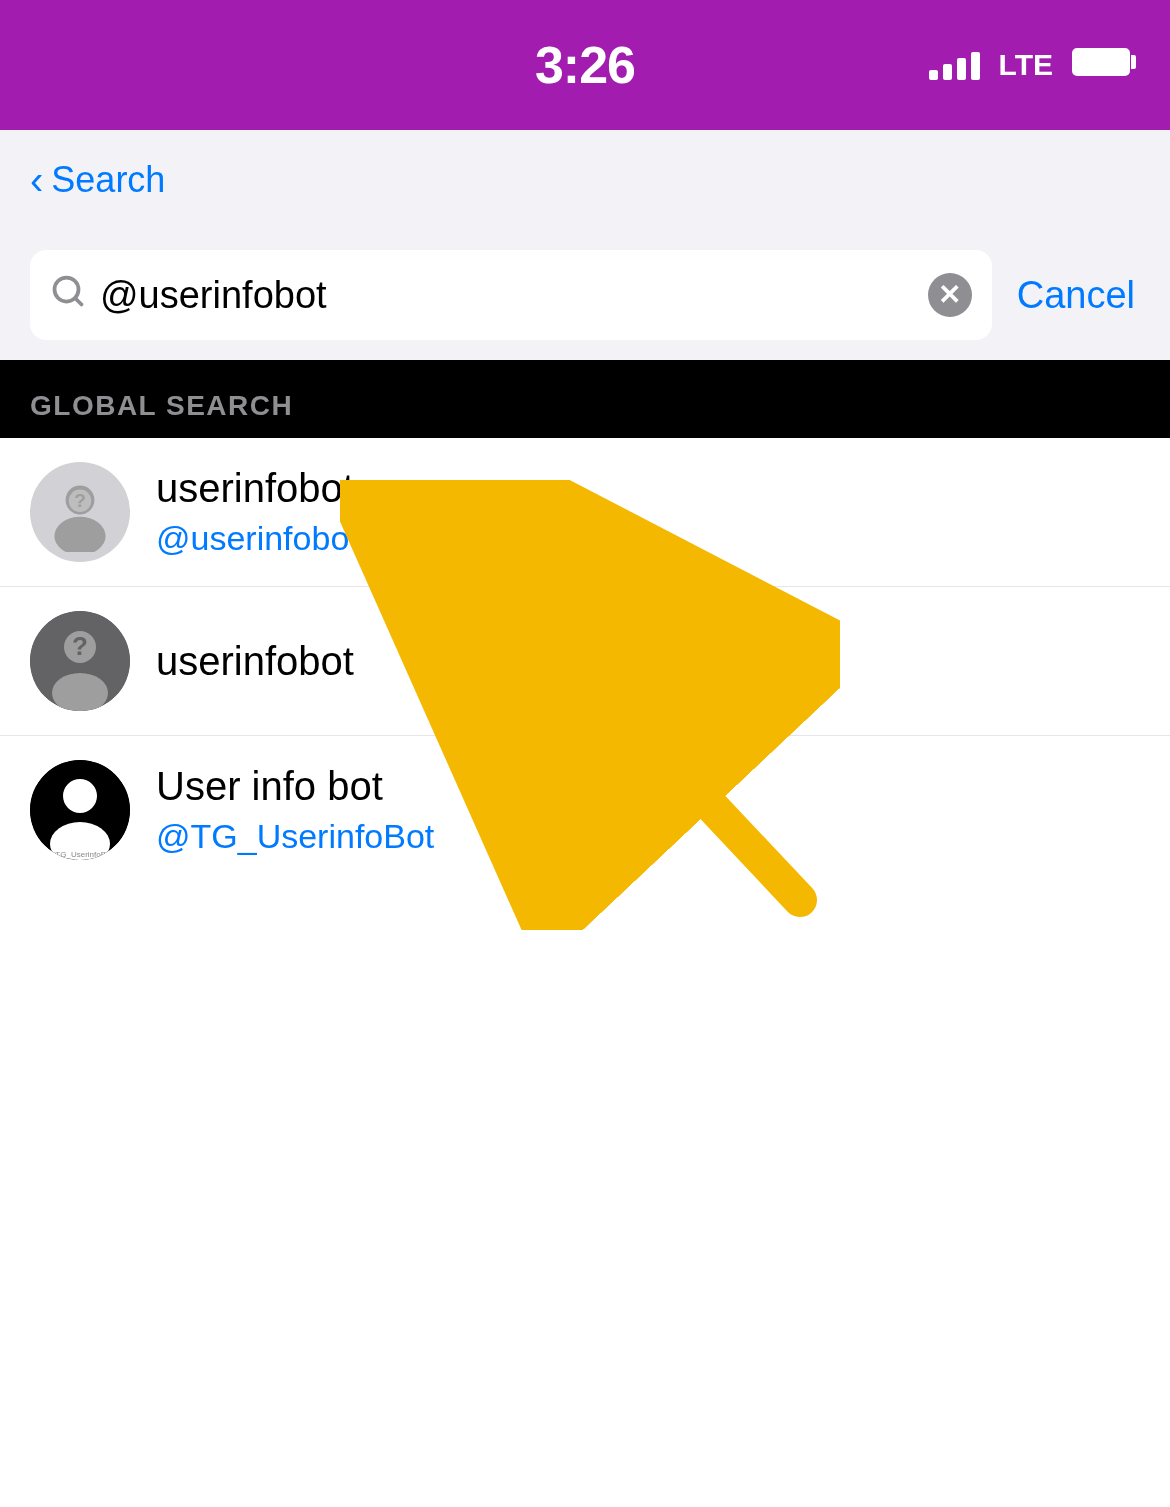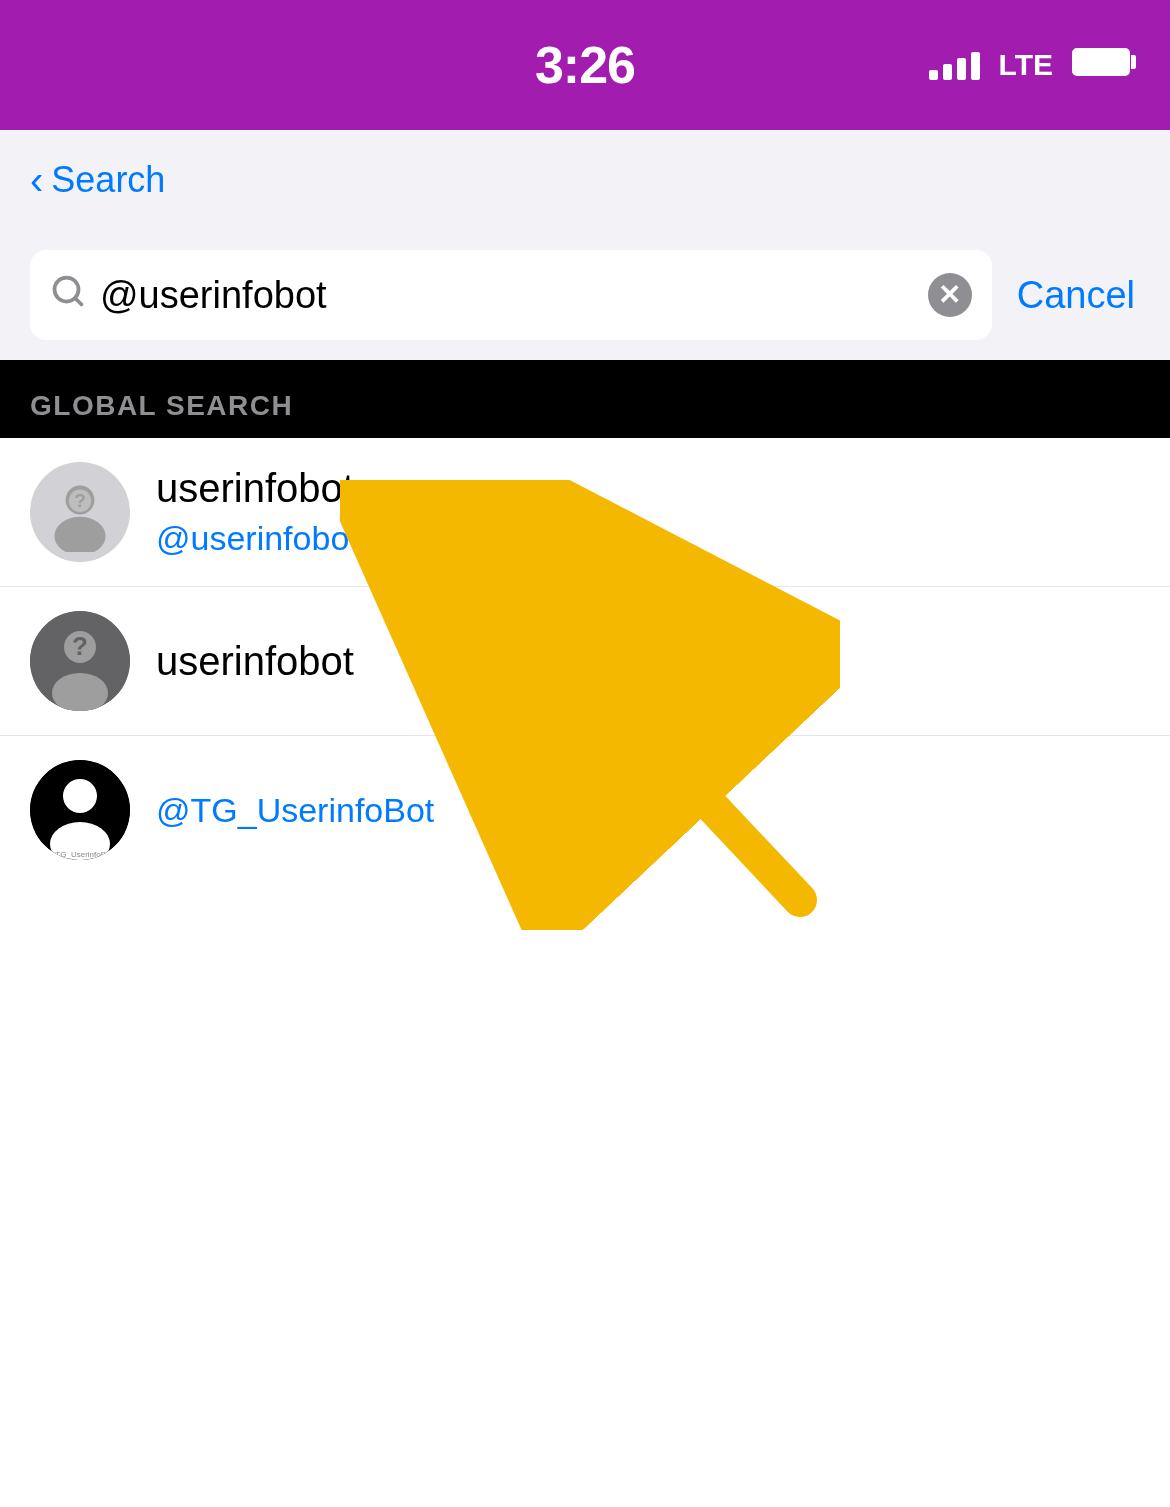--- a/index.html
+++ b/index.html
@@ -358,20 +358,21 @@
     <div class="avatar avatar-black">
       <svg viewBox="0 0 100 100" width="100" height="100">
         <circle cx="50" cy="50" r="50" fill="#000000"></circle>
         <circle cx="50" cy="36" r="17" fill="#ffffff"></circle>
         <ellipse cx="50" cy="84" rx="30" ry="22" fill="#ffffff"></ellipse>
 
         <text x="50" y="97" text-anchor="middle" font-size="8" fill="#888888">@TG_UserinfoBot</text>
       </svg>
     </div>
     <div class="result-info">
+      <span class="result-name">User info bot</span>
       <span class="result-handle">@TG_UserinfoBot</span>
     </div>
   </div>
 
 </div>
 
 <svg class="arrow-overlay" viewBox="0 0 500 450" xmlns="http://www.w3.org/2000/svg">
   <defs>
     <marker id="arrowhead" markerWidth="20" markerHeight="14" refX="10" refY="7" orient="auto">
       <polygon points="0 0, 20 7, 0 14" fill="#f5b800"></polygon>

